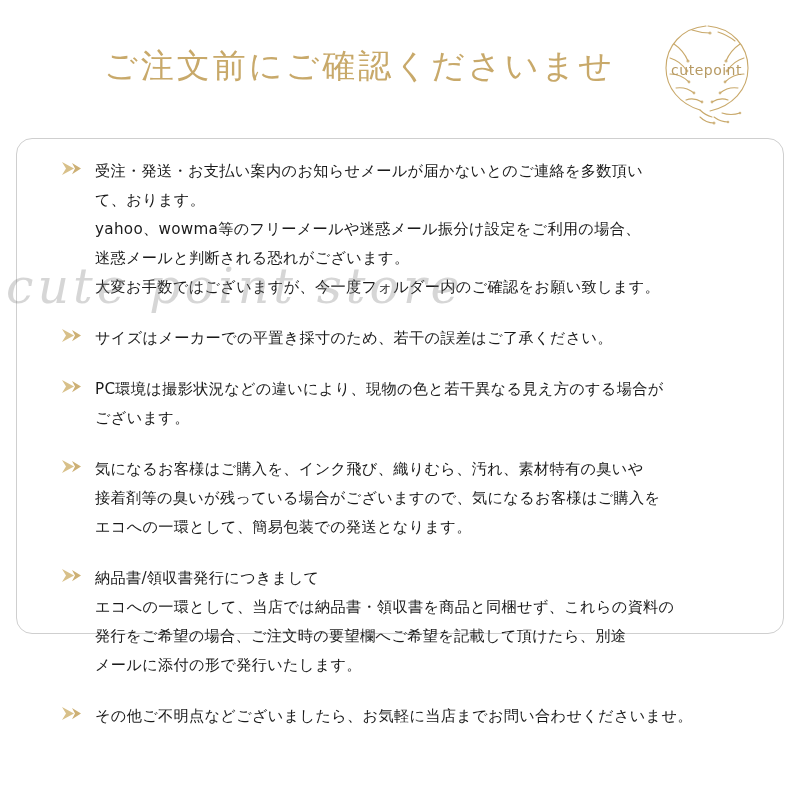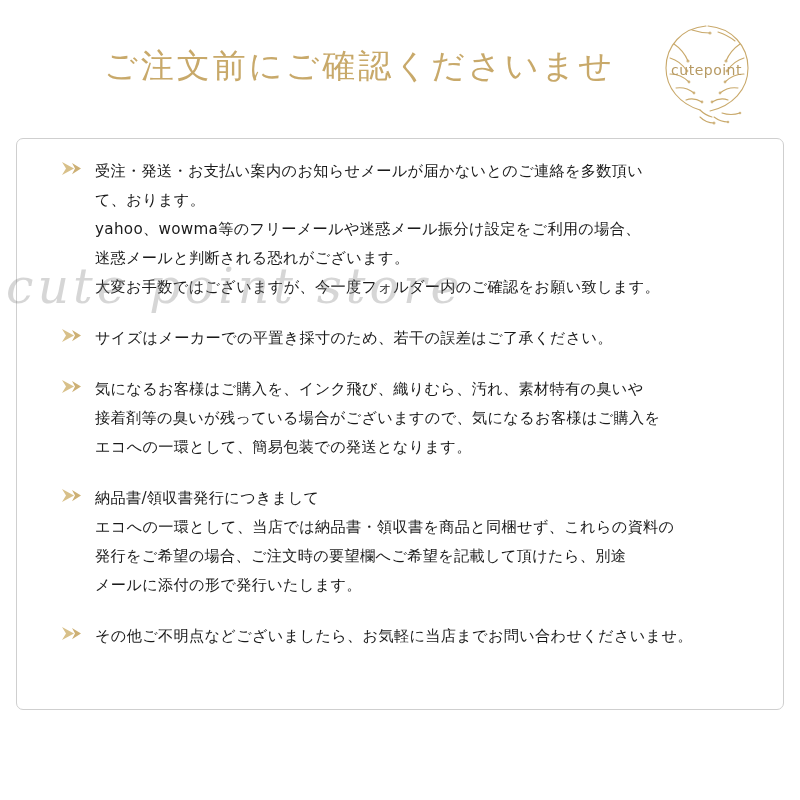--- a/index.html
+++ b/index.html
@@ -58,23 +58,23 @@
     letter-spacing: 0.5px;
     font-family: "DejaVu Sans", sans-serif;
   }
 
   
   .card {
     position: absolute;
     left: 16px;
     top: 138px;
     width: 768px;
-    height: 572px;
+    height: 496px;
     border: 1px solid #cfcfcf;
-    border-radius: 7px;
+    border-radius: 16px;
     box-sizing: border-box;
     background: transparent;
   }
 
   .list {
     position: absolute;
     left: 42px;
     top: 18px;
     right: 24px;
   }
@@ -188,20 +188,28 @@
       </div>
 
       <div class="item">
         <svg class="bullet" viewBox="0 0 22 18" aria-hidden="true">
           <path d="M1 2 L13 8.6 L1 15 L5 8.6 Z" fill="#d8c089"></path>
           <path d="M11 3 L20 8.6 L11 14.2 L14 8.6 Z" fill="#cdb075"></path>
         </svg>
         <div class="line">サイズはメーカーでの平置き採寸のため、若干の誤差はご了承ください。</div>
       </div>
 
+      <div class="item">
+        <svg class="bullet" viewBox="0 0 22 18" aria-hidden="true">
+          <path d="M1 2 L13 8.6 L1 15 L5 8.6 Z" fill="#d8c089"></path>
+          <path d="M11 3 L20 8.6 L11 14.2 L14 8.6 Z" fill="#cdb075"></path>
+        </svg>
+        <div class="line">PC環境は撮影状況などの違いにより、現物の色と若干異なる見え方のする場合が</div>
+        <div class="line">ございます。</div>
+      </div>
 
       <div class="item">
         <svg class="bullet" viewBox="0 0 22 18" aria-hidden="true">
           <path d="M1 2 L13 8.6 L1 15 L5 8.6 Z" fill="#d8c089"></path>
           <path d="M11 3 L20 8.6 L11 14.2 L14 8.6 Z" fill="#cdb075"></path>
         </svg>
         <div class="line">気になるお客様はご購入を、インク飛び、織りむら、汚れ、素材特有の臭いや</div>
         <div class="line">接着剤等の臭いが残っている場合がございますので、気になるお客様はご購入を</div>
         <div class="line">エコへの一環として、簡易包装での発送となります。</div>
       </div>

